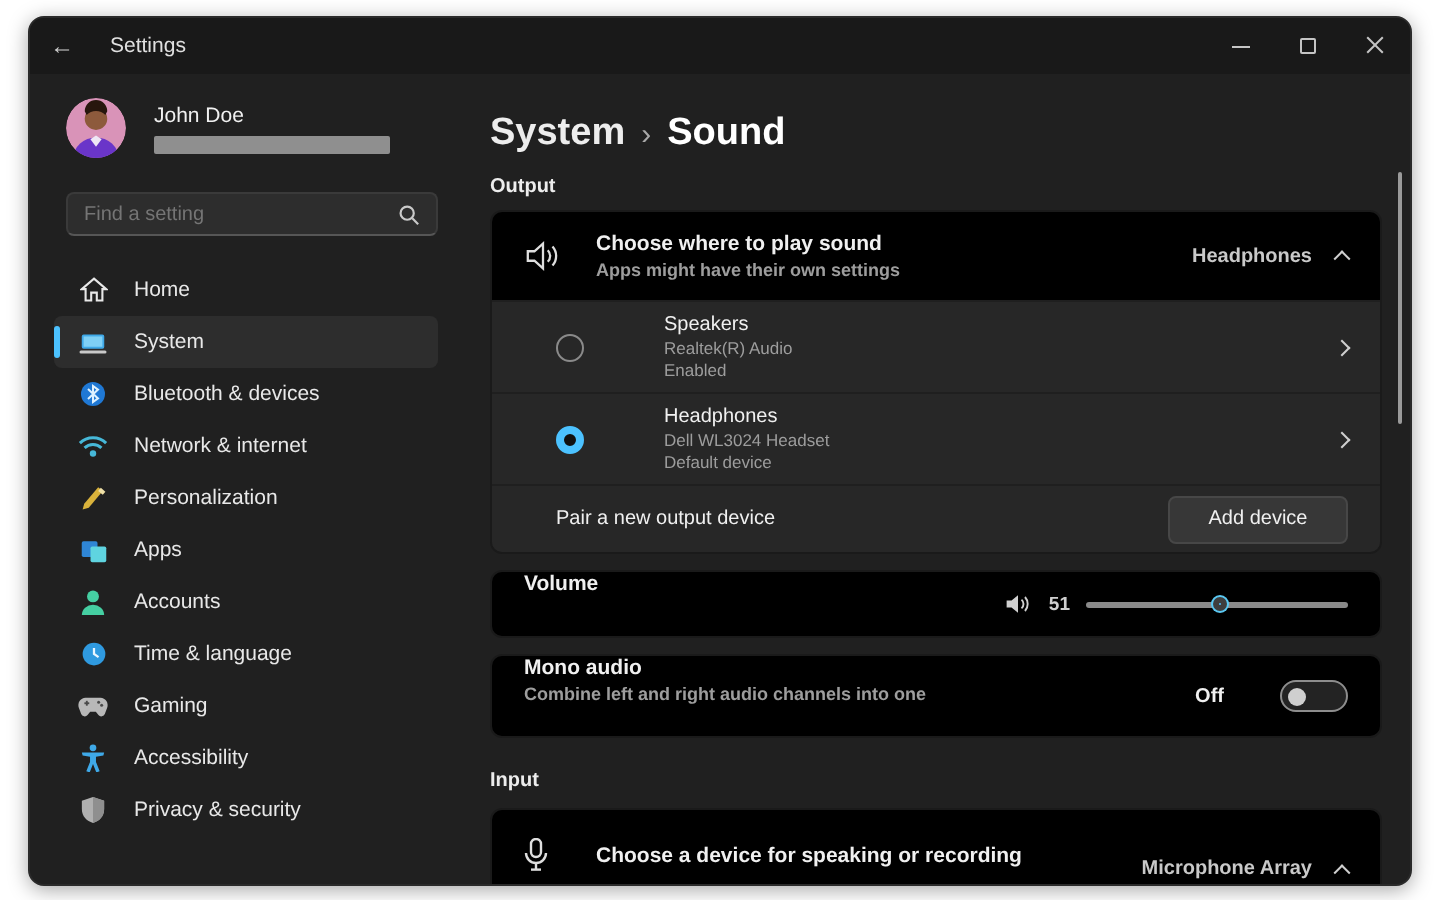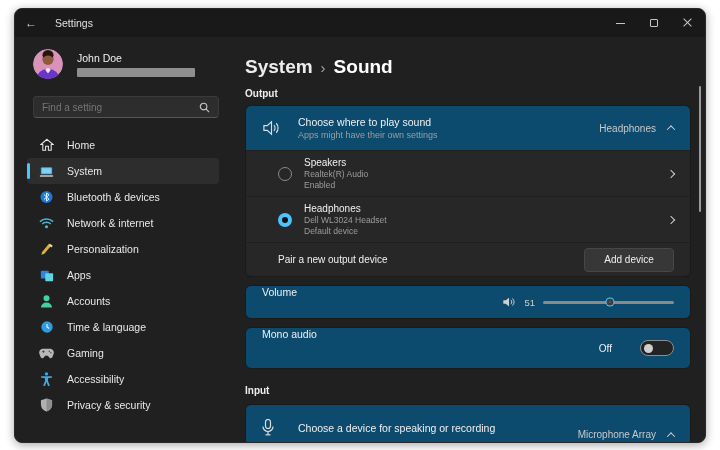--- a/index.html
+++ b/index.html
@@ -42,30 +42,30 @@
   .nav-item.selected::before { content:""; position:absolute; left:0; top:5px; width:3px; height:16px; background:#4cc2ff; border-radius:2px; }
   .nav-icon { width:15px; height:15px; margin-right:13px; display:flex; align-items:center; justify-content:center; }
   .nav-label { font-size:10.5px; color:#e8e8e8; white-space:nowrap; }
   
   .breadcrumb { margin-top:19px; display:flex; align-items:baseline; gap:8px; }
   .crumb-root { font-size:19px; font-weight:600; color:#ededed; }
   .crumb-sep { font-size:15px; color:#a8a8a8; }
   .crumb-current { font-size:19px; font-weight:700; color:#ffffff; }
   .section-label { margin-top:10px; font-size:10px; font-weight:700; color:#ededed; }
   .card-group { margin-top:6px; border-radius:6px; overflow:hidden; border:1px solid #1a1a1a; }
-  .card { background:#0c4a6e; }
+  .card { background:#000000;font-weight:bold; }
   .card.standalone { margin-top:8px; border-radius:6px; border:1px solid #1a1a1a; }
   .exp-header { height:44px; display:flex; align-items:center; padding:0 16px; }
   .exp-icon { width:22px; margin-right:14px; display:flex; }
   .exp-titles .t { font-size:10.5px; color:#f0f0f0; }
   .exp-titles .s { font-size:9px; color:#9d9d9d; margin-top:2px; }
   .exp-right { margin-left:auto; display:flex; align-items:center; gap:12px; }
   .exp-value { font-size:10px; color:#c9c9c9; }
   .sub-row { background:#272727; border-top:1px solid #1f1f1f; display:flex; align-items:center; padding:0 16px 0 32px; }
-  .device-row { height:46px; }
+  .device-row { height:46px;gap:28px; }
   .radio { width:14px; height:14px; border-radius:50%; flex:0 0 14px; margin-right:12px; }
   .radio.off { border:1px solid #8a8a8a; background:transparent; }
   .radio.on { border:4px solid #4cc2ff; background:#111; }
   .device-text .n { font-size:10px; color:#f0f0f0; }
   .device-text .d { font-size:8.5px; color:#9d9d9d; margin-top:1px; }
   .device-text .st { font-size:8.5px; color:#9d9d9d; margin-top:1px; }
   .row-chev { margin-left:auto; }
   .pair-row { height:34px; }
   .pair-label { font-size:10px; color:#f0f0f0; }
   .add-btn { margin-left:auto; width:90px; height:24px; background:#373737; border:1px solid #474747;
@@ -312,20 +312,21 @@
           <span class="slider">
             <span class="slider-fill" style="width: 51%;"></span>
             <span class="slider-thumb" style="left: 51%;"></span>
           </span>
         </span>
       </div>
 
       <div class="card standalone simple-row mono-card">
         <span class="exp-titles">
           <div class="t">Mono audio</div>
+          <div class="s">Combine left and right audio channels into one</div>
         </span>
         <span class="mono-right">
           <span class="toggle-label">Off</span>
           <span class="toggle">
               <span class="toggle-knob"></span>
             </span>
         </span>
       </div>
 
       <div class="section-label" style="margin-top:16px;">Input</div>

